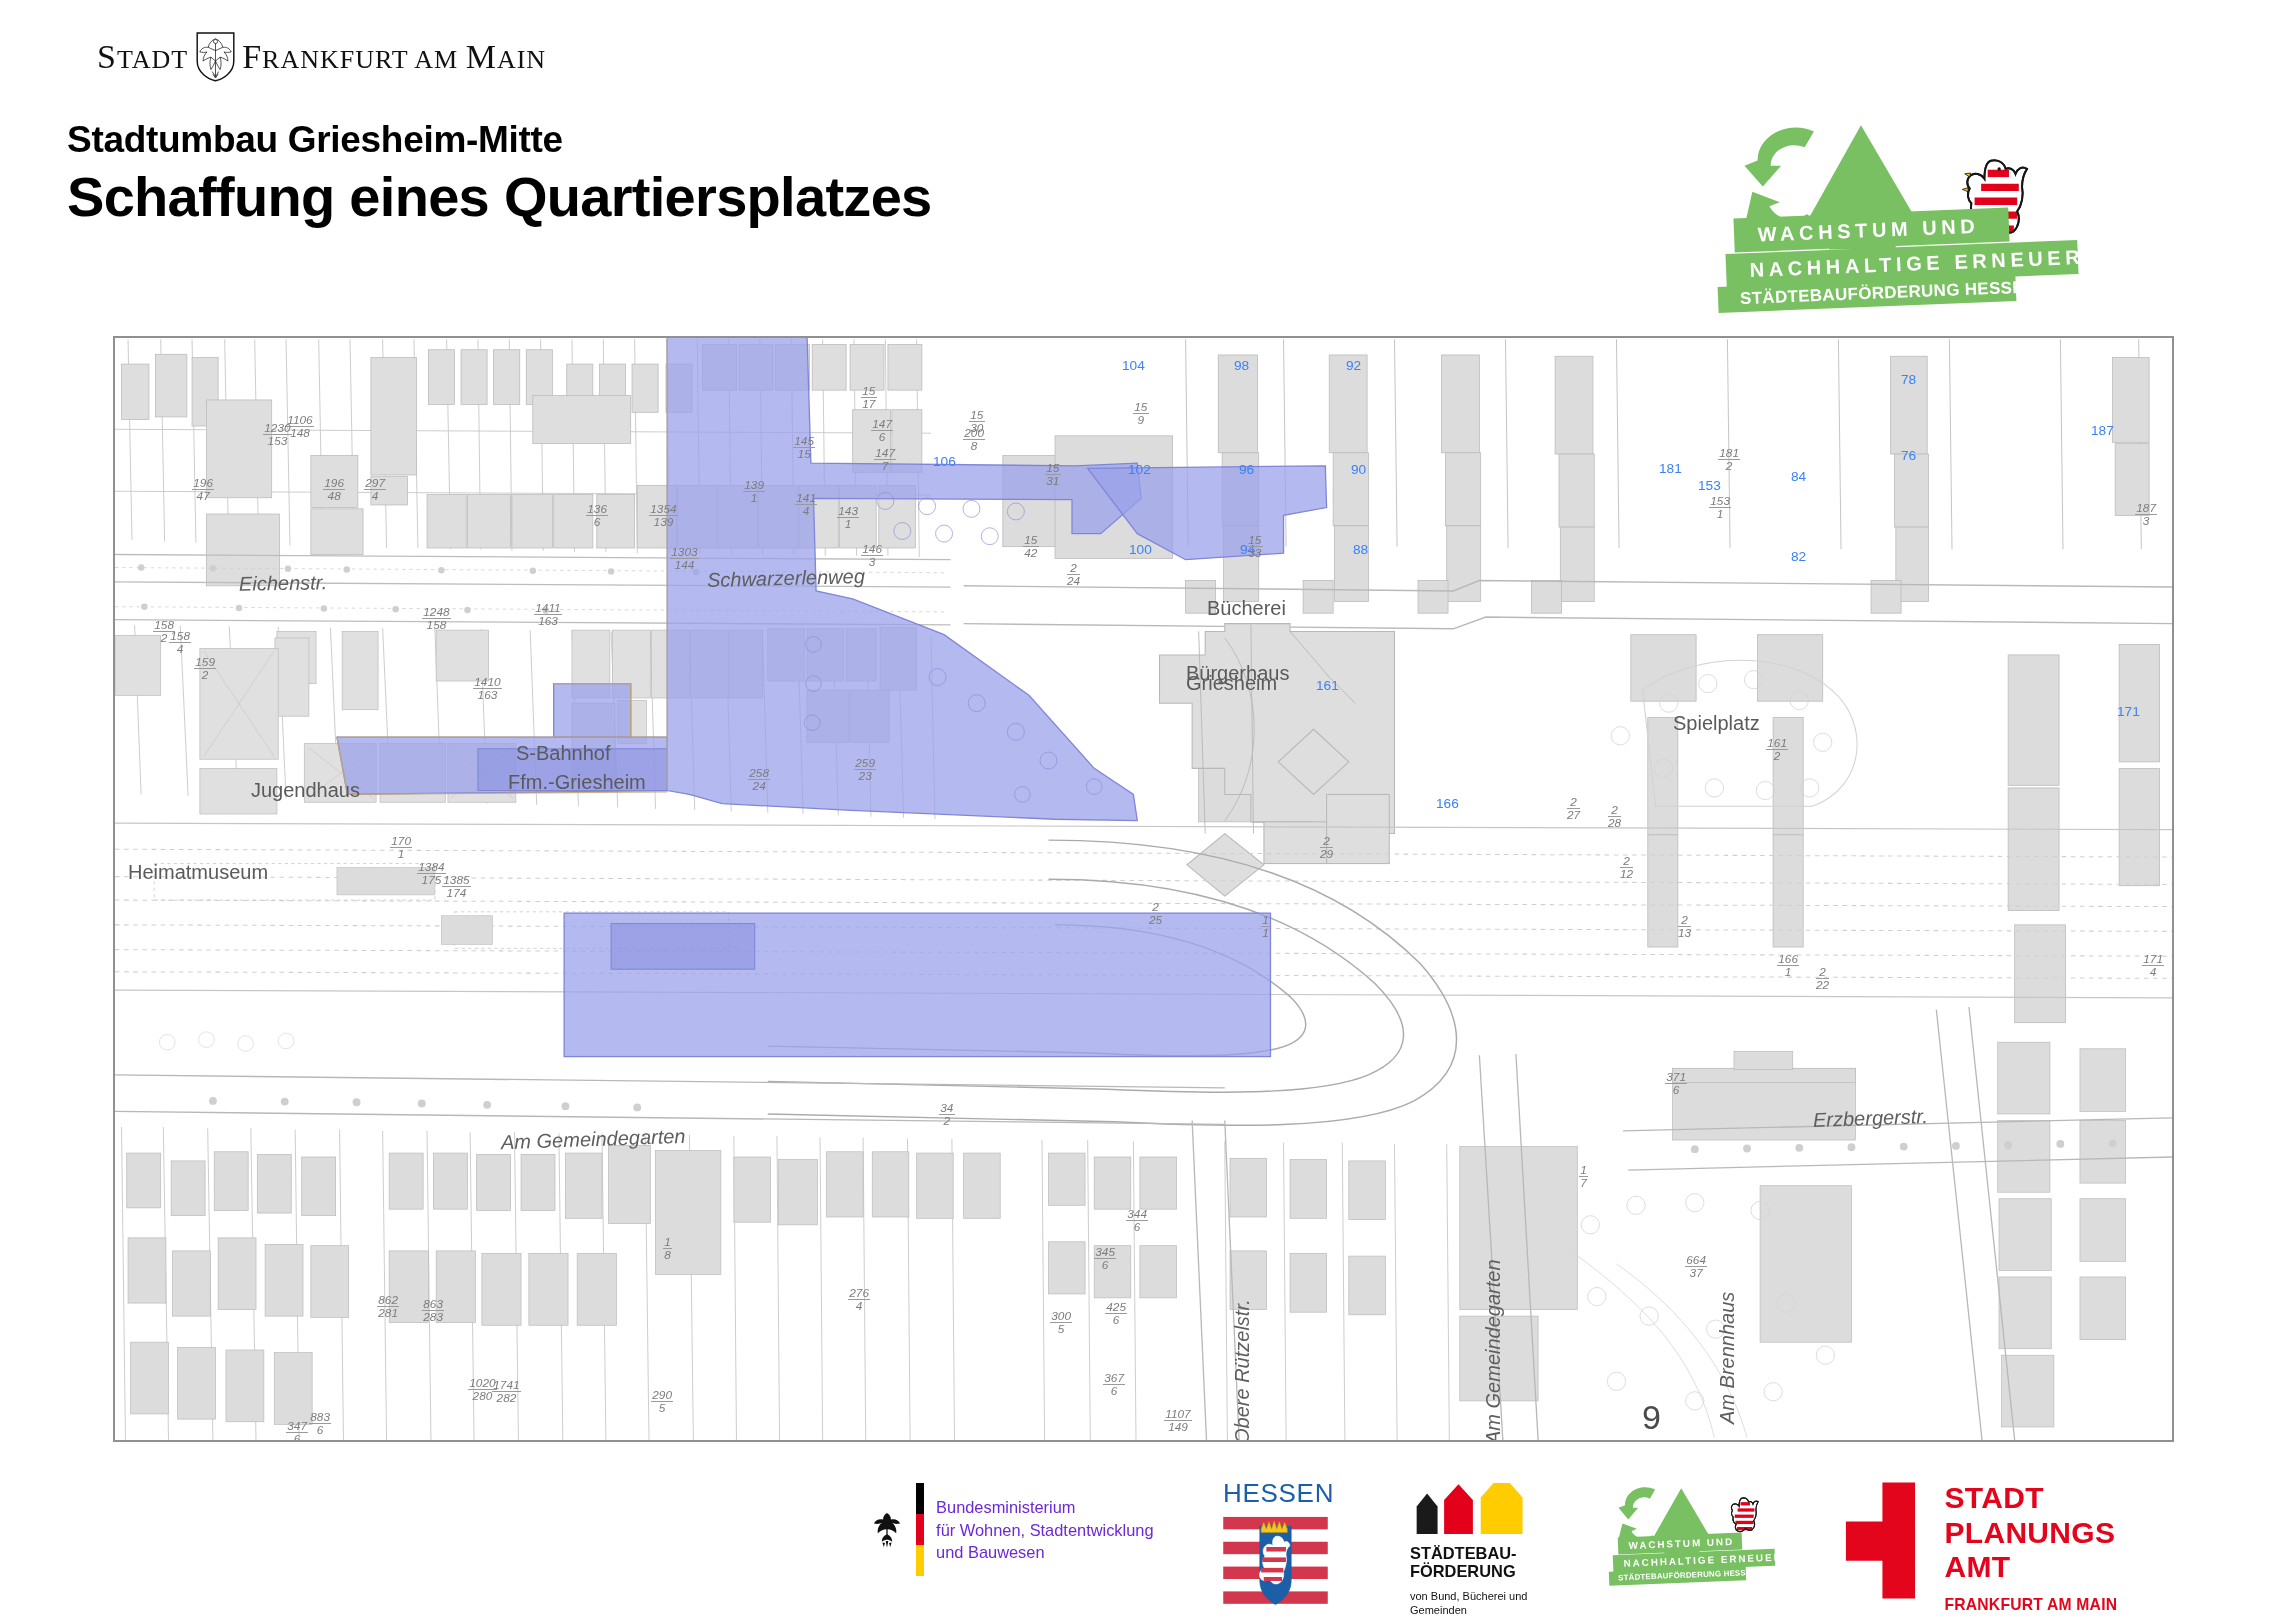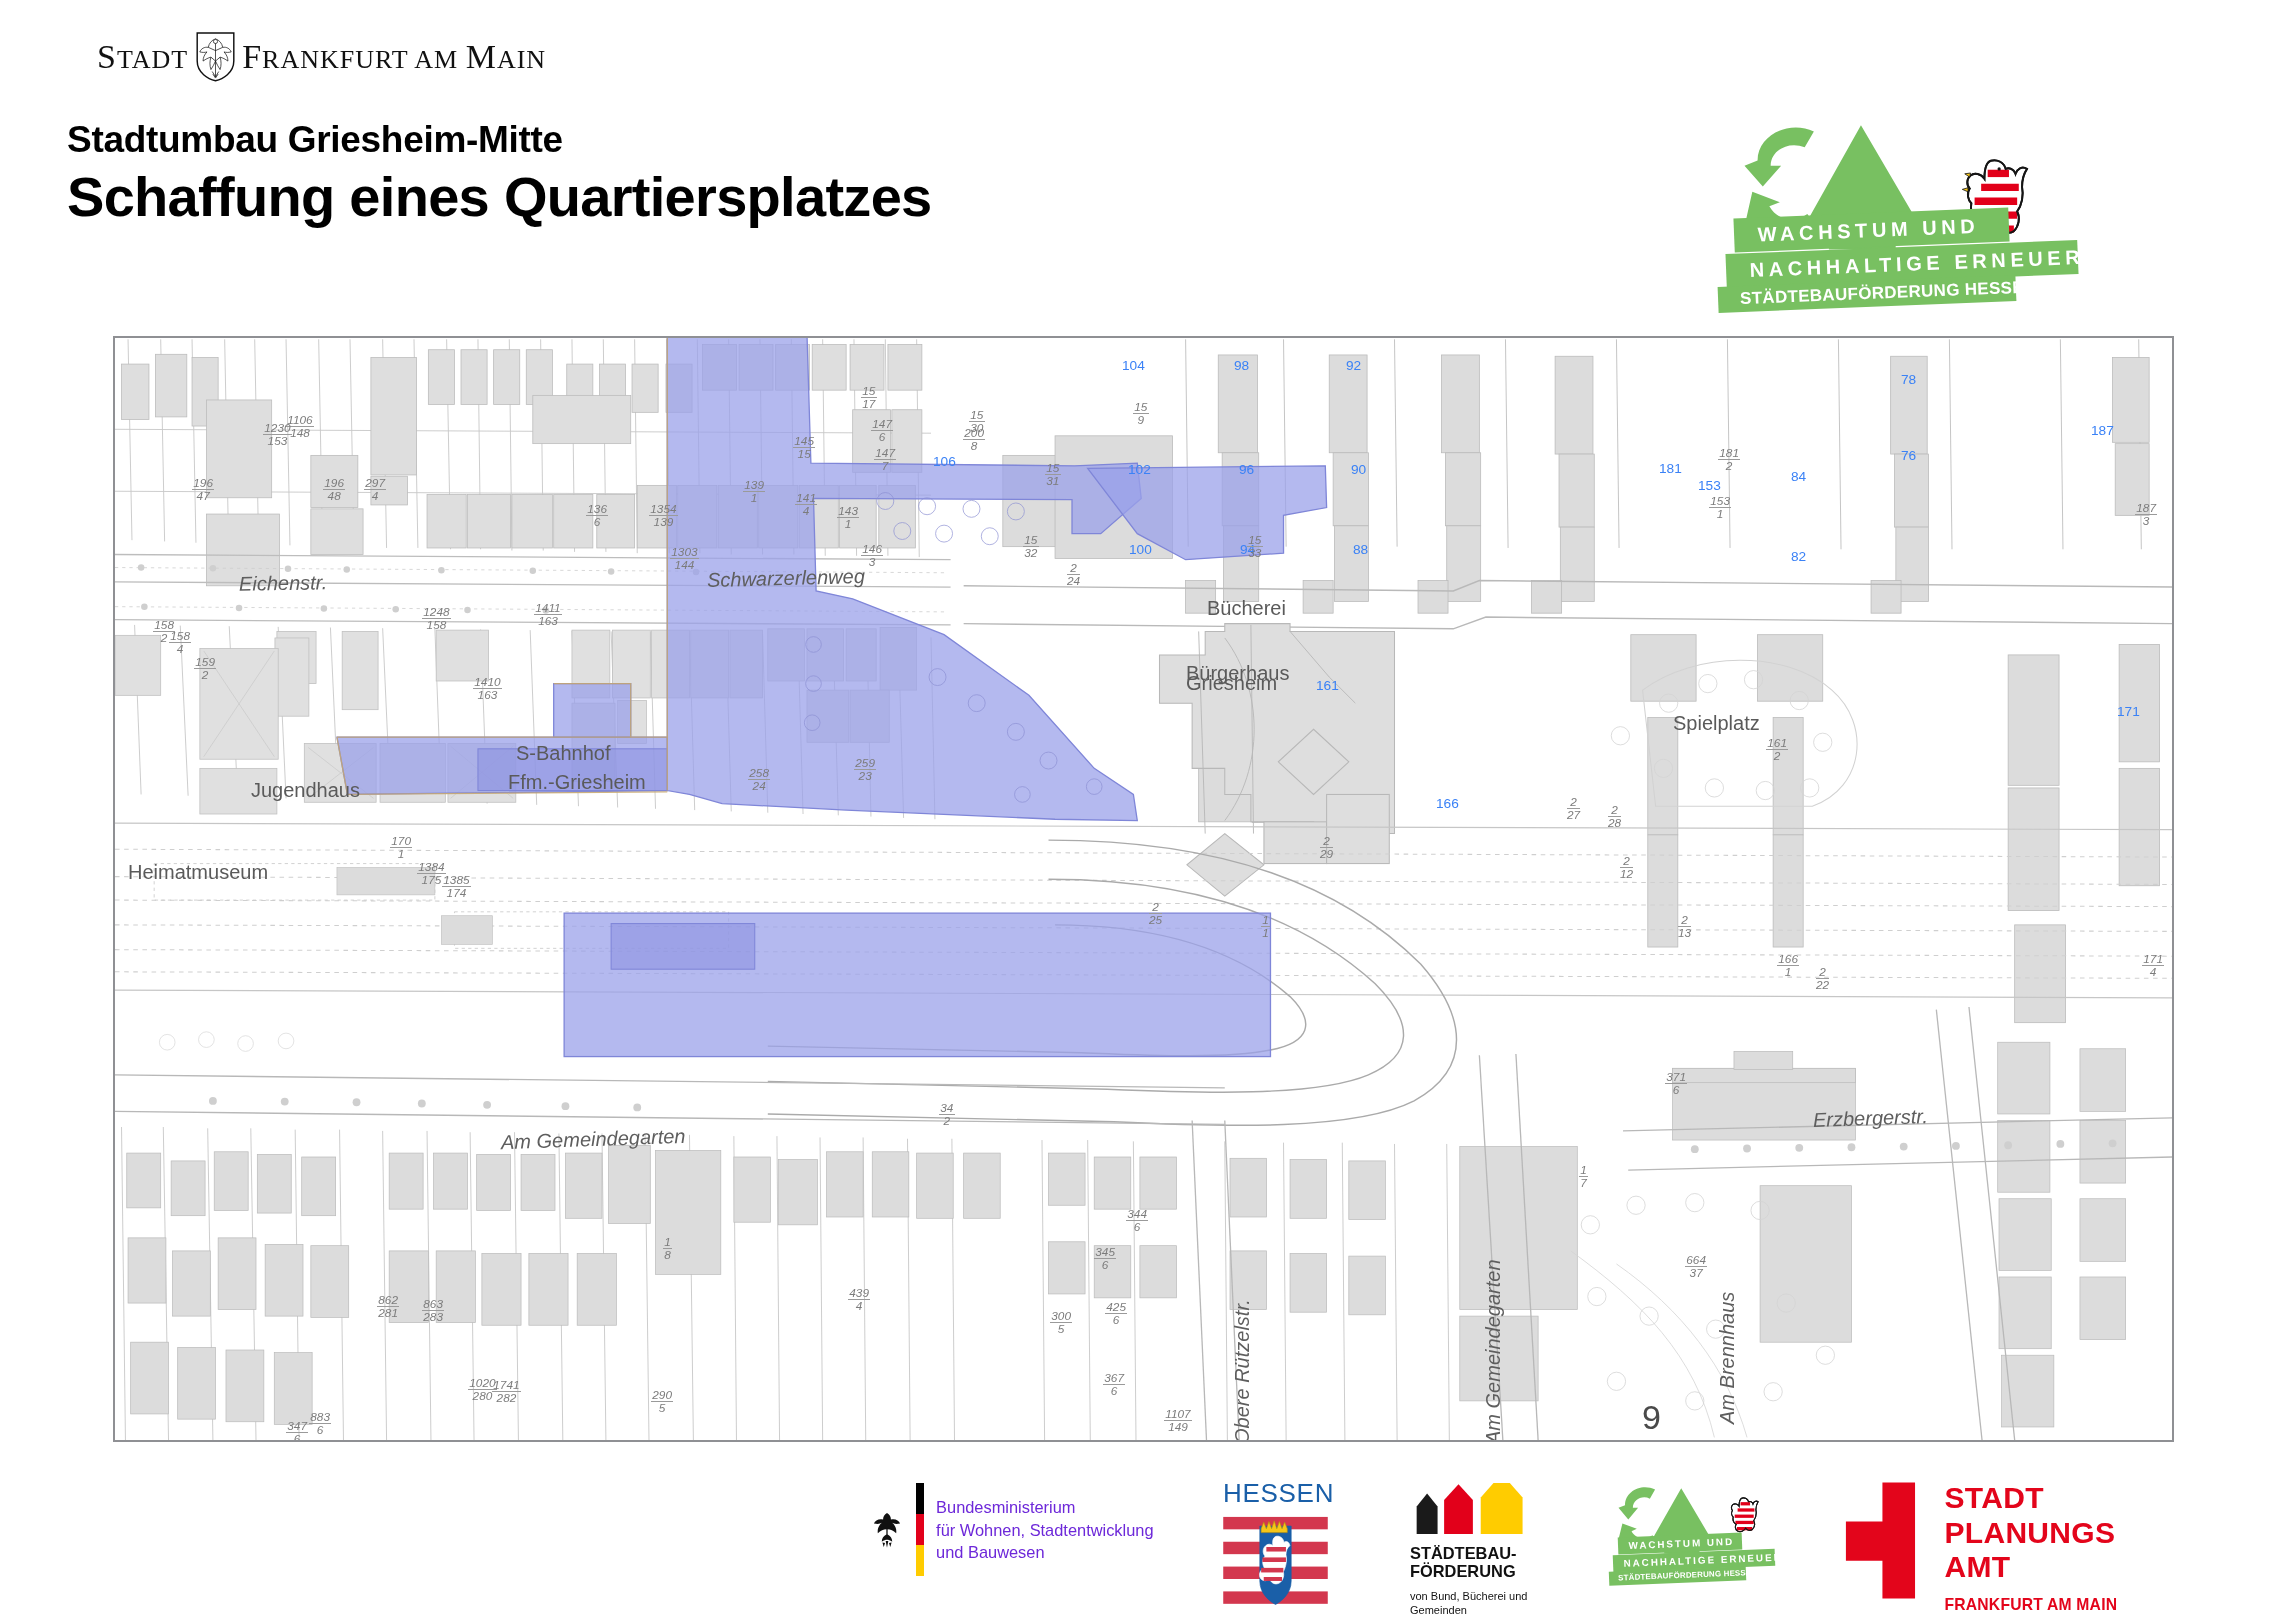--- a/index.html
+++ b/index.html
@@ -709,21 +709,21 @@
       <div class="map-label lbl-num-lg" style="left: 1583px; top: 140px;">153</div>
       <div class="map-label lbl-num-lg" style="left: 1976px; top: 85px;">187</div>
       <div class="map-label lbl-num-lg" style="left: 1544px; top: 123px;">181</div>
       <div class="map-label lbl-num-lg" style="left: 1201px; top: 340px;">161</div>
       <div class="map-label lbl-num-lg" style="left: 1321px; top: 458px;">166</div>
       <div class="map-label lbl-num-lg" style="left: 2002px; top: 366px;">171</div>
       <div class="map-label lbl-frac" style="left: 1018px; top: 63px;"><span class="top">15</span><span>9</span></div>
       <div class="map-label lbl-frac" style="left: 854px; top: 71px;"><span class="top">15</span><span>30</span></div>
       <div class="map-label lbl-frac" style="left: 746px; top: 47px;"><span class="top">15</span><span>17</span></div>
       <div class="map-label lbl-frac" style="left: 930px; top: 124px;"><span class="top">15</span><span>31</span></div>
-      <div class="map-label lbl-frac" style="left: 908px; top: 196px;"><span class="top">15</span><span>32</span></div>
+      <div class="map-label lbl-frac" style="left: 908px; top: 196px;"><span class="top">15</span><span>42</span></div>
       <div class="map-label lbl-frac" style="left: 1132px; top: 196px;"><span class="top">15</span><span>33</span></div>
       <div class="map-label lbl-frac" style="left: 1594px; top: 157px;"><span class="top">153</span><span>1</span></div>
       <div class="map-label lbl-frac" style="left: 2020px; top: 164px;"><span class="top">187</span><span>3</span></div>
       <div class="map-label lbl-frac" style="left: 1603px; top: 109px;"><span class="top">181</span><span>2</span></div>
       <div class="map-label lbl-frac" style="left: 1651px; top: 399px;"><span class="top">161</span><span>2</span></div>
       <div class="map-label lbl-frac" style="left: 1662px; top: 615px;"><span class="top">166</span><span>1</span></div>
       <div class="map-label lbl-frac" style="left: 2027px; top: 615px;"><span class="top">171</span><span>4</span></div>
       <div class="map-label lbl-frac" style="left: 952px; top: 224px;"><span class="top">2</span><span>24</span></div>
       <div class="map-label lbl-frac" style="left: 1205px; top: 497px;"><span class="top">2</span><span>29</span></div>
       <div class="map-label lbl-frac" style="left: 1452px; top: 458px;"><span class="top">2</span><span>27</span></div>
@@ -732,21 +732,21 @@
       <div class="map-label lbl-frac" style="left: 1034px; top: 563px;"><span class="top">2</span><span>25</span></div>
       <div class="map-label lbl-frac" style="left: 1146px; top: 576px;"><span class="top">1</span><span>1</span></div>
       <div class="map-label lbl-frac" style="left: 1563px; top: 576px;"><span class="top">2</span><span>13</span></div>
       <div class="map-label lbl-frac" style="left: 1701px; top: 628px;"><span class="top">2</span><span>22</span></div>
       <div class="map-label lbl-frac" style="left: 739px; top: 419px;"><span class="top">259</span><span>23</span></div>
       <div class="map-label lbl-frac" style="left: 633px; top: 429px;"><span class="top">258</span><span>24</span></div>
       <div class="map-label lbl-frac" style="left: 1570px; top: 916px;"><span class="top">664</span><span>37</span></div>
       <div class="map-label lbl-frac" style="left: 824px; top: 764px;"><span class="top">34</span><span>2</span></div>
       <div class="map-label lbl-frac" style="left: 1464px; top: 826px;"><span class="top">1</span><span>7</span></div>
       <div class="map-label lbl-frac" style="left: 548px; top: 898px;"><span class="top">1</span><span>8</span></div>
-      <div class="map-label lbl-frac" style="left: 733px; top: 949px;"><span class="top">439</span><span>4</span></div>
+      <div class="map-label lbl-frac" style="left: 733px; top: 949px;"><span class="top">276</span><span>4</span></div>
       <div class="map-label lbl-frac" style="left: 935px; top: 972px;"><span class="top">300</span><span>5</span></div>
       <div class="map-label lbl-frac" style="left: 988px; top: 1034px;"><span class="top">367</span><span>6</span></div>
       <div class="map-label lbl-frac" style="left: 536px; top: 1051px;"><span class="top">290</span><span>5</span></div>
       <div class="map-label lbl-frac" style="left: 307px; top: 960px;"><span class="top">863</span><span>283</span></div>
       <div class="map-label lbl-frac" style="left: 262px; top: 956px;"><span class="top">862</span><span>281</span></div>
       <div class="map-label lbl-frac" style="left: 353px; top: 1039px;"><span class="top">1020</span><span>280</span></div>
       <div class="map-label lbl-frac" style="left: 377px; top: 1041px;"><span class="top">1741</span><span>282</span></div>
       <div class="map-label lbl-frac" style="left: 307px; top: 268px;"><span class="top">1248</span><span>158</span></div>
       <div class="map-label lbl-frac" style="left: 419px; top: 264px;"><span class="top">1411</span><span>163</span></div>
       <div class="map-label lbl-frac" style="left: 358px; top: 338px;"><span class="top">1410</span><span>163</span></div>

